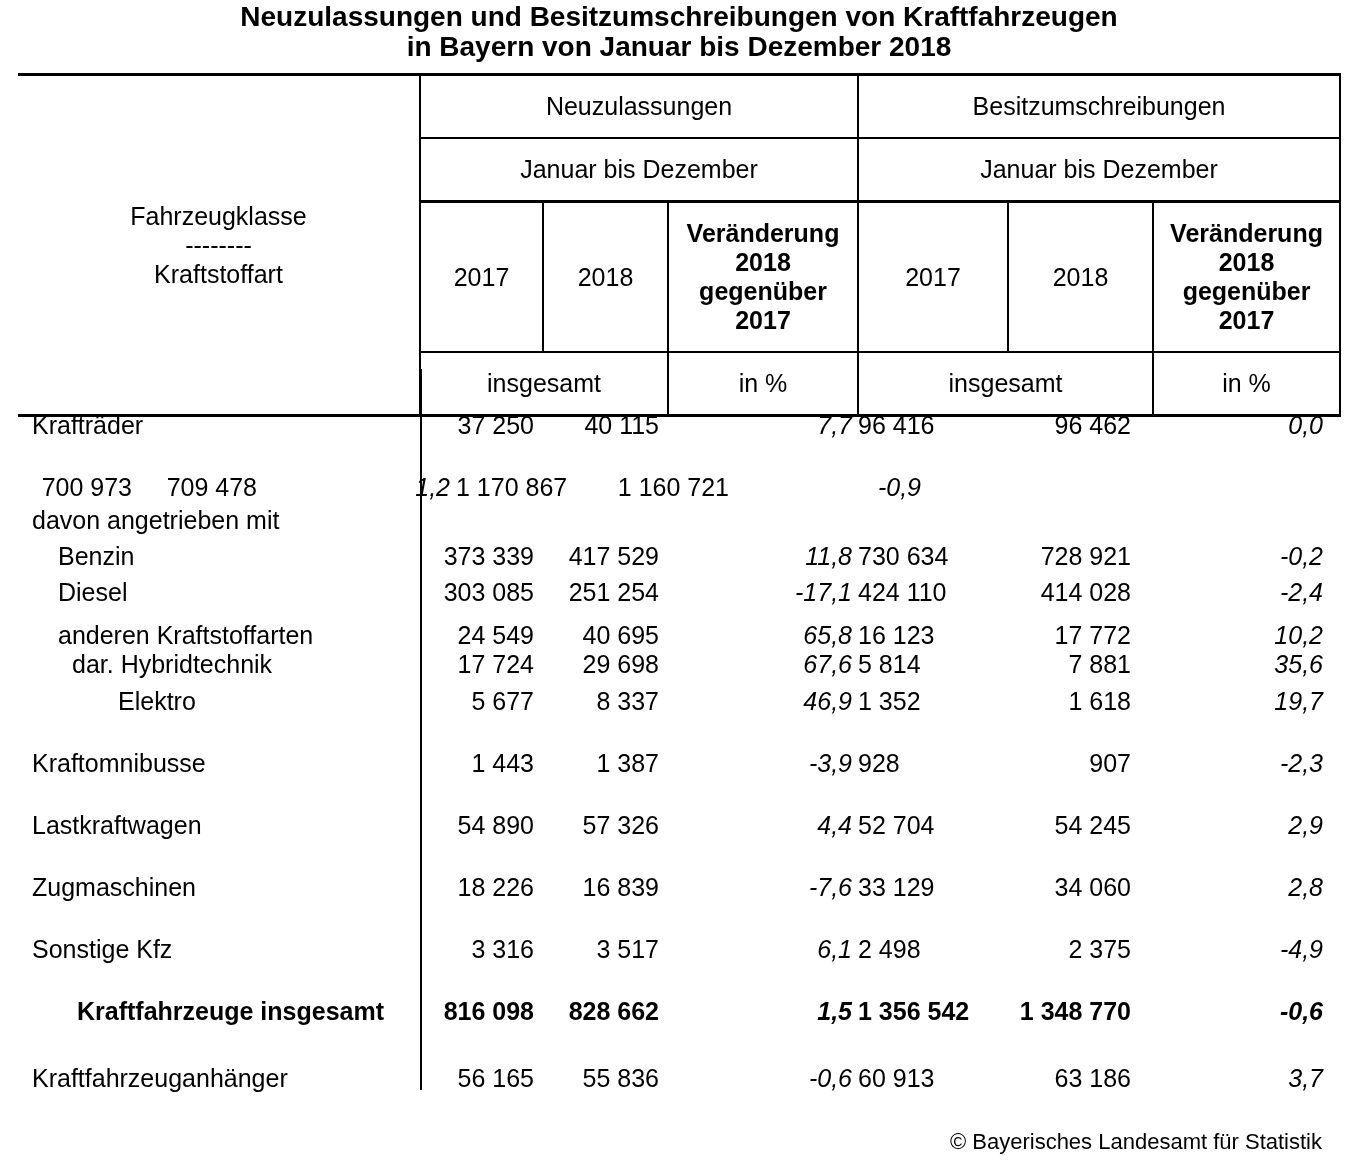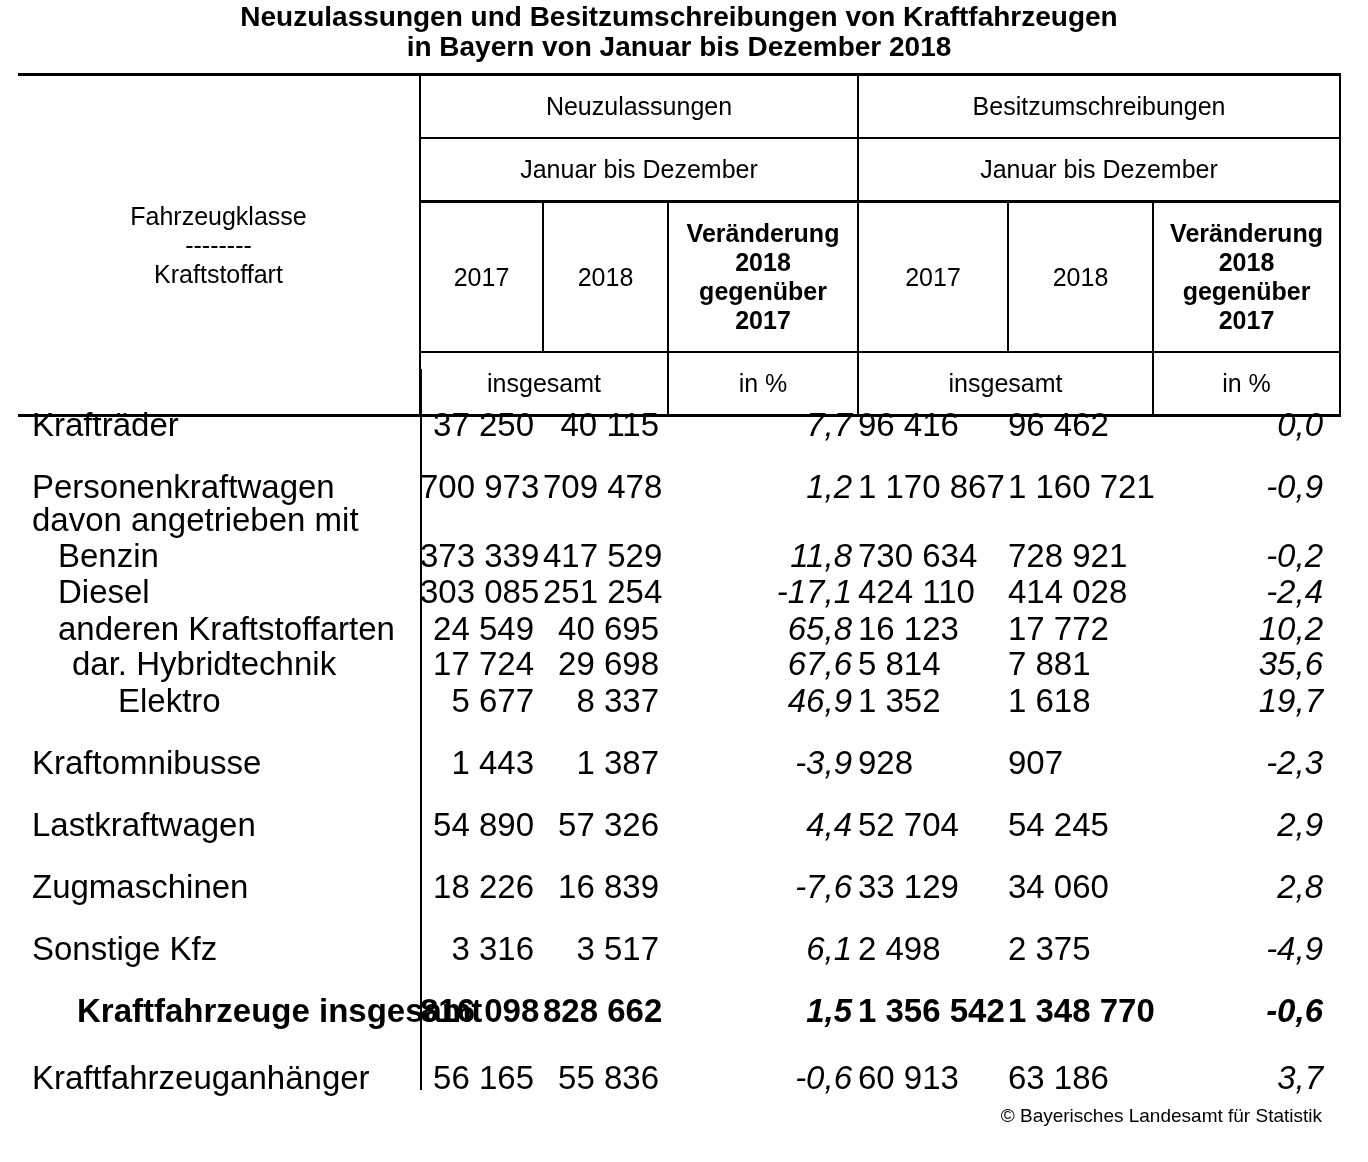--- a/index.html
+++ b/index.html
@@ -25,39 +25,39 @@
   tr.rA{height:48px}tr.rB{height:43px}tr.rC{height:148px}tr.rD{height:52px}
   td.lblcell{border-right:2px solid #000;line-height:29px;}
   td.sechead{border-bottom:2px solid #000;}
   td.period{border-bottom:3px solid #000;}
   td.yr,td.chg{border-bottom:2px solid #000;}
   .bR2{border-right:2px solid #000;}
   td.chg span{display:block;line-height:29px;font-weight:bold;}
   
   .databody{position:absolute;top:369px;left:18px;width:1322px;height:724px;}
   .vline{position:absolute;left:402px;top:0;width:2px;height:721px;background:#000;}
-  .trow{position:absolute;left:0;width:1322px;height:36px;display:flex;align-items:center;font-size:33px;}
+  .trow{position:absolute;left:0;width:1322px;height:36px;display:flex;align-items:center;font-size:25px;}
   .trow>div{flex:none;box-sizing:border-box;white-space:nowrap;}
   .c-label{width:402px;text-align:left;}
   .c1{width:123px;text-align:right;padding-right:9px;}
   .c2{width:125px;text-align:right;padding-right:9px;}
   .c3{width:190px;text-align:right;padding-right:6px;font-style:italic;}
   .c4{width:150px;padding-right:18px;}
-  .c5{width:145px;padding-right:22px;}
+  .c5{width:145px;text-align:right;padding-right:22px;}
   .c6{width:187px;text-align:right;padding-right:17px;font-style:italic;}
   .ind0{padding-left:14px;}
   .ind1{padding-left:40px;}
   .ind2{padding-left:54px;}
   .ind3{padding-left:100px;}
   .total-row{font-weight:bold;}
   .total-row .c-label{padding-left:59px;}
   .r1{top:38px}.r2{top:100px}.r3{top:133px}.r4{top:169px}.r5{top:205px}
-  .r6{top:242px}.r7{top:277px}.r8{top:314px}.r9{top:376px}.r10{top:438px}
+  .r6{top:248px}.r7{top:277px}.r8{top:314px}.r9{top:376px}.r10{top:438px}
   .r11{top:500px}.r12{top:562px}.r13{top:624px}.r14{top:691px}
-  .footer{position:absolute;top:1105px;right:46px;font-size:19px;}
+  .footer{position:absolute;top:1129px;right:46px;font-size:22px;}
 </style>
 </head>
 <body>
 
 <div class="title">
   <div>Neuzulassungen und Besitzumschreibungen von Kraftfahrzeugen</div>
   <div>in Bayern von Januar bis Dezember 2018</div>
 </div>
 
 <table class="hdr">
@@ -118,21 +118,20 @@
     <div class="c-label ind0">Krafträder</div>
     <div class="c1">37 250</div>
     <div class="c2">40 115</div>
     <div class="c3">7,7</div>
     <div class="c4">96 416</div>
     <div class="c5">96 462</div>
     <div class="c6">0,0</div>
   </div>
 
   <div class="trow r2">
-    <div class="c-label ind0">Personenkraftwagen</div>
     <div class="c1">700 973</div>
     <div class="c2">709 478</div>
     <div class="c3">1,2</div>
     <div class="c4">1 170 867</div>
     <div class="c5">1 160 721</div>
     <div class="c6">-0,9</div>
   </div>
 
   <div class="trow r3">
     <div class="c-label ind0">davon angetrieben mit</div>

